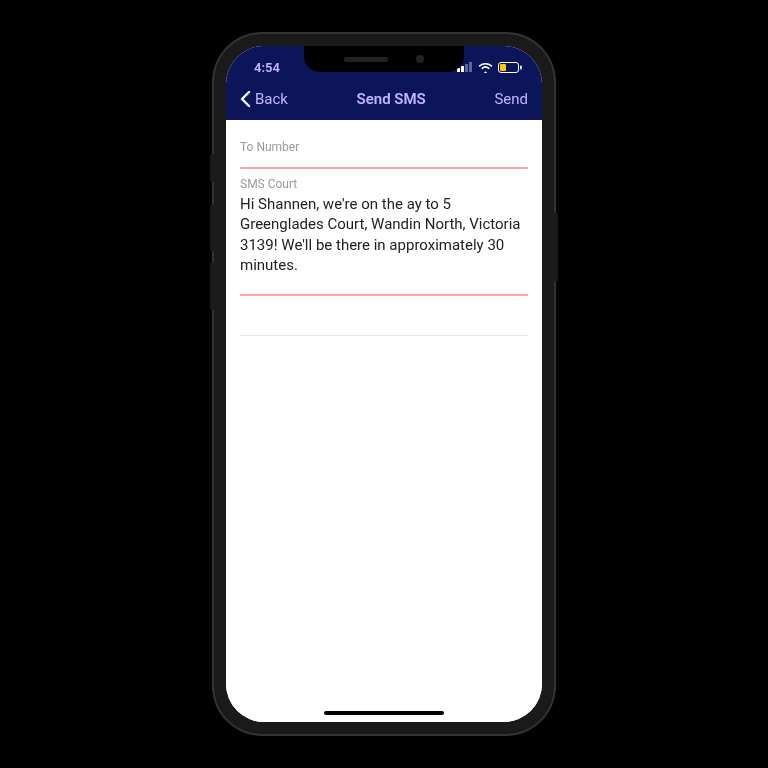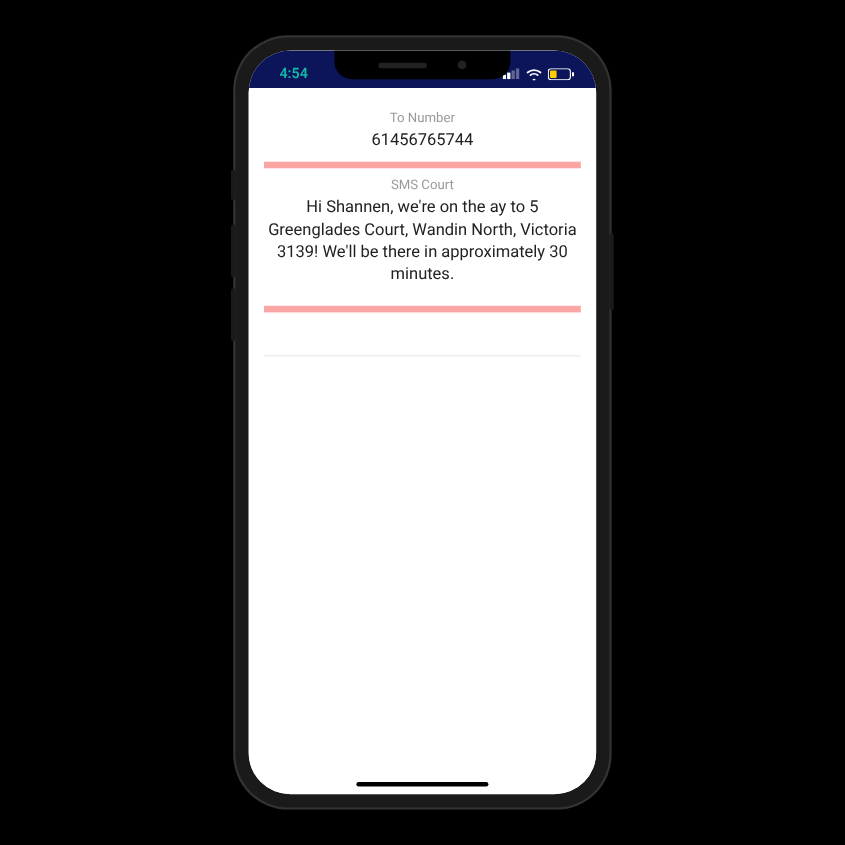--- a/index.html
+++ b/index.html
@@ -54,21 +54,21 @@
       display: flex;
       align-items: center;
       justify-content: center;
       gap: 28px;
     }
     .notch .speaker { width: 44px; height: 5px; background: #222; border-radius: 3px; }
     .notch .camera { width: 8px; height: 8px; background: #222; border-radius: 50%; }
 
     .header {
       background: #0c1559;
-      color: #14b8a6;
+      color: #c4b5fd;
       padding-top: 8px;
       flex: 0 0 auto;
     }
     .status-bar {
       height: 26px;
       display: flex;
       align-items: center;
       justify-content: space-between;
       padding: 0 20px;
       font-size: 13px;
@@ -89,23 +89,22 @@
     .nav-title { font-size: 15px; font-weight: 600; }
     .nav-right { font-size: 15px; cursor: pointer; }
 
     .content {
       flex: 1;
       background: #fff;
       padding: 12px 14px 0;
       overflow: hidden;
     }
     .field {
-      border-bottom: 6px solid #fca5a5;
+      border-bottom: 2px solid #fca5a5;
       padding: 8px 0 10px;
-      text-align: center;
     }
     .field-label {
       font-size: 12px;
       color: #9a9a9a;
       margin-bottom: 3px;
     }
     .field-value {
       font-size: 15px;
       color: #222;
       line-height: 1.35;
@@ -160,26 +159,35 @@
             <path d="M4.2 6.3 a5 5 0 0 1 6.6 0" stroke="#fff" stroke-width="1.6" fill="none" stroke-linecap="round"></path>
             <path d="M1.6 3.9 a9 9 0 0 1 11.8 0" stroke="#fff" stroke-width="1.6" fill="none" stroke-linecap="round"></path>
           </svg>
           <svg width="24" height="11" viewBox="0 0 24 11">
             <rect x="0.5" y="0.5" width="20" height="10" rx="2.5" stroke="#fff" fill="none"></rect>
             <rect x="22" y="3.5" width="1.8" height="4" rx="0.9" fill="#fff"></rect>
             <rect x="2" y="2" width="6" height="7" rx="1" fill="#ffcc00"></rect>
           </svg>
         </div>
       </div>
+      <div class="nav-bar">
+        <div class="nav-left">
+          <svg width="11" height="16" viewBox="0 0 11 16">
+            <path d="M9 1 L2 8 L9 15" stroke="#fff" stroke-width="2.4" fill="none" stroke-linecap="round" stroke-linejoin="round"></path>
+          </svg>
+          <span>Back</span>
+        </div>
+        <div class="nav-title">Send SMS</div>
+        <div class="nav-right">Send</div>
+      </div>
     </div>
 
     <div class="content">
       <div class="field">
         <div class="field-label">To Number</div>
-        <div class="field-value">61456765744</div>
       </div>
       <div class="field body">
         <div class="field-label">SMS Court</div>
         <div class="field-value">Hi Shannen, we're on the ay to 5 Greenglades Court, Wandin North, Victoria 3139! We'll be there in approximately 30 minutes.</div>
       </div>
       <div class="extra-divider"></div>
     </div>
 
     <div class="home-indicator"></div>
   </div>

